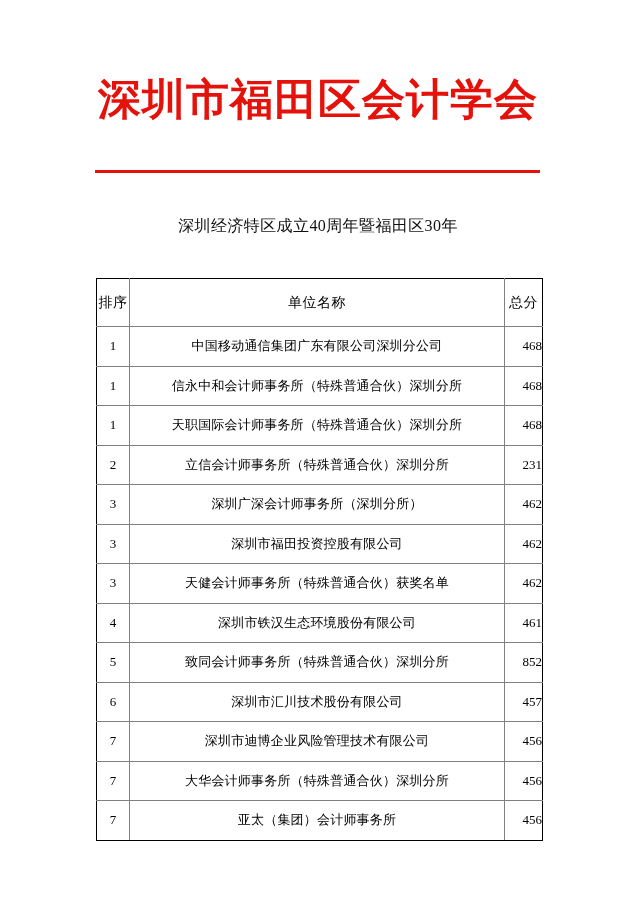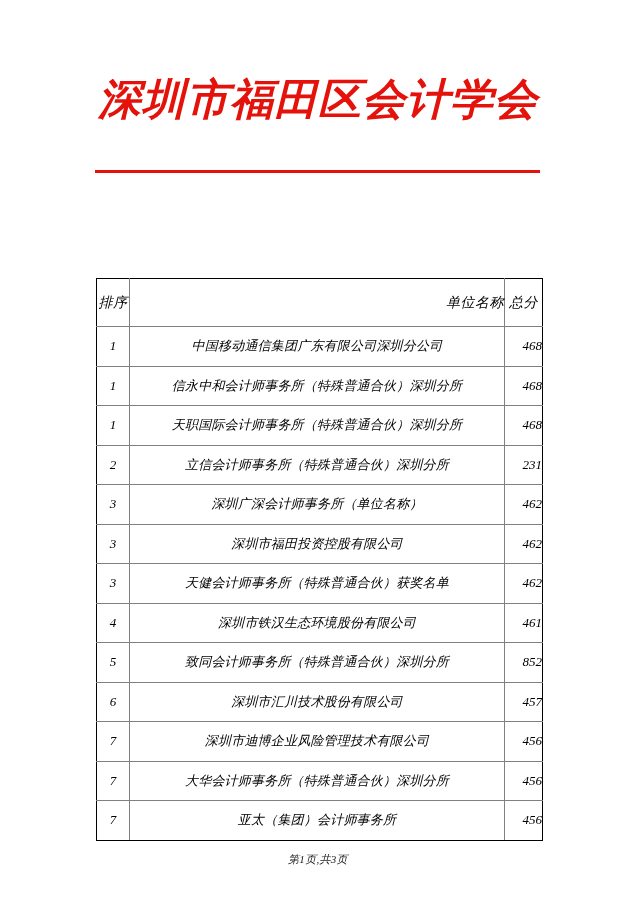--- a/index.html
+++ b/index.html
@@ -13,21 +13,20 @@
     font-family: "Liberation Serif", "DejaVu Serif", serif;
     color: #000000;
     position: relative;
     overflow: hidden;
   }
   .page {
     width: 636px;
     height: 677px;
     position: relative;
     box-sizing: border-box;
-    font-style: italic;
   }
   
   .letterhead {
     position: absolute;
     left: 0;
     top: 74px;
     width: 636px;
     text-align: center;
   }
   .letterhead-title {
@@ -115,27 +114,28 @@
 <body>
 
 <div class="page">
 
   <div class="letterhead">
     <div class="letterhead-title">深圳市福田区会计学会</div>
   </div>
   <div class="letterhead-rule"></div>
 
   <div class="subtitle">
+    <div class="subtitle-line">深圳经济特区成立40周年暨福田区30年</div>
   </div>
 
   <table class="award-table">
     <thead>
       <tr>
         <th class="col-rank">排序</th>
-        <th class="col-name" style="text-align:right; padding-left:0;">单位名称</th>
+        <th class="col-name" style="text-align:center; padding-left:0;">单位名称</th>
         <th class="col-score">总分</th>
       </tr>
     </thead>
     <tbody id="table-body">
         <tr>
           <td class="col-rank">1</td>
           <td class="col-name">中国移动通信集团广东有限公司深圳分公司</td>
           <td class="col-score">468</td>
         </tr>
         <tr>
@@ -148,21 +148,21 @@
           <td class="col-name">天职国际会计师事务所（特殊普通合伙）深圳分所</td>
           <td class="col-score">468</td>
         </tr>
         <tr>
           <td class="col-rank">2</td>
           <td class="col-name">立信会计师事务所（特殊普通合伙）深圳分所</td>
           <td class="col-score">231</td>
         </tr>
         <tr>
           <td class="col-rank">3</td>
-          <td class="col-name">深圳广深会计师事务所（单位名称）</td>
+          <td class="col-name">深圳广深会计师事务所（深圳分所）</td>
           <td class="col-score">462</td>
         </tr>
         <tr>
           <td class="col-rank">3</td>
           <td class="col-name">深圳市福田投资控股有限公司</td>
           <td class="col-score">462</td>
         </tr>
         <tr>
           <td class="col-rank">3</td>
           <td class="col-name">天健会计师事务所（特殊普通合伙）获奖名单</td>
@@ -194,15 +194,14 @@
           <td class="col-score">456</td>
         </tr>
         <tr>
           <td class="col-rank">7</td>
           <td class="col-name">亚太（集团）会计师事务所</td>
           <td class="col-score">456</td>
         </tr>
       </tbody>
   </table>
 
-  <div class="page-footer">第1页,共3页</div>
 
 </div>
 
 </body></html>

